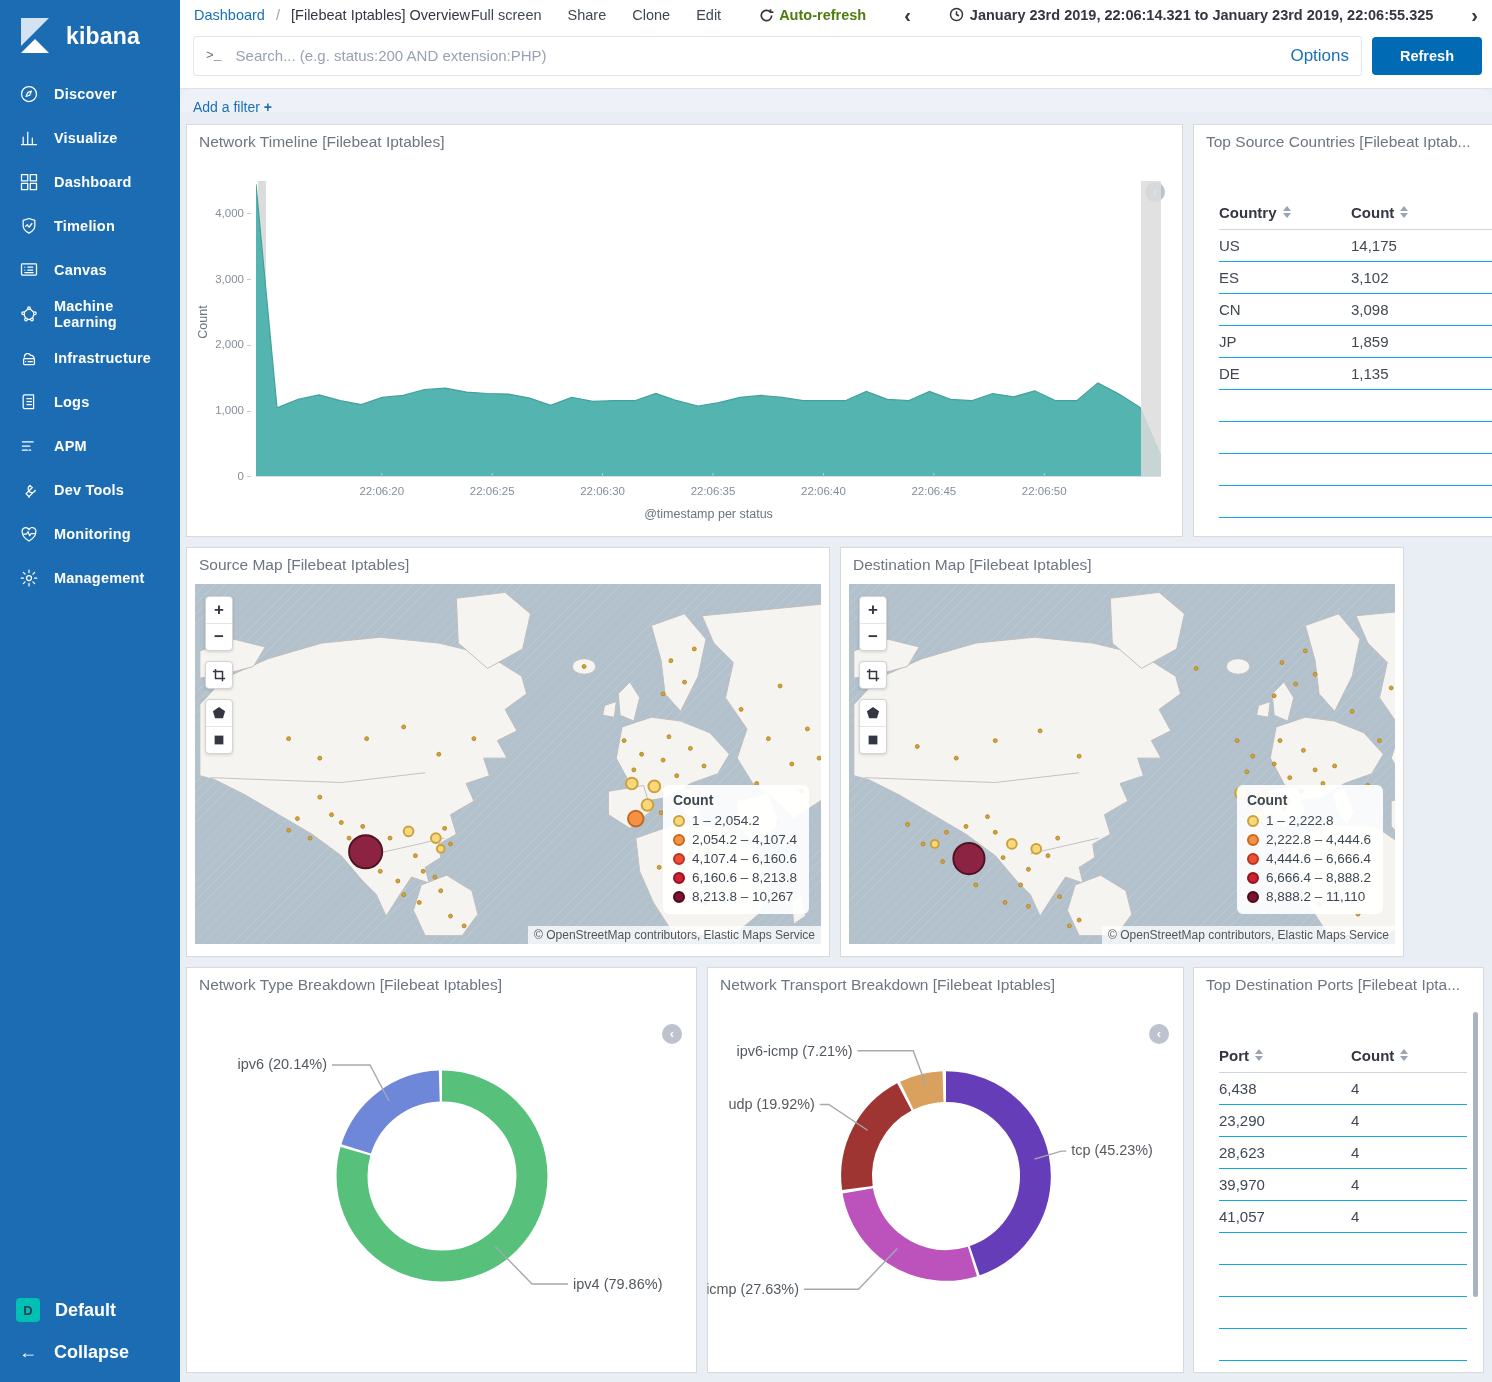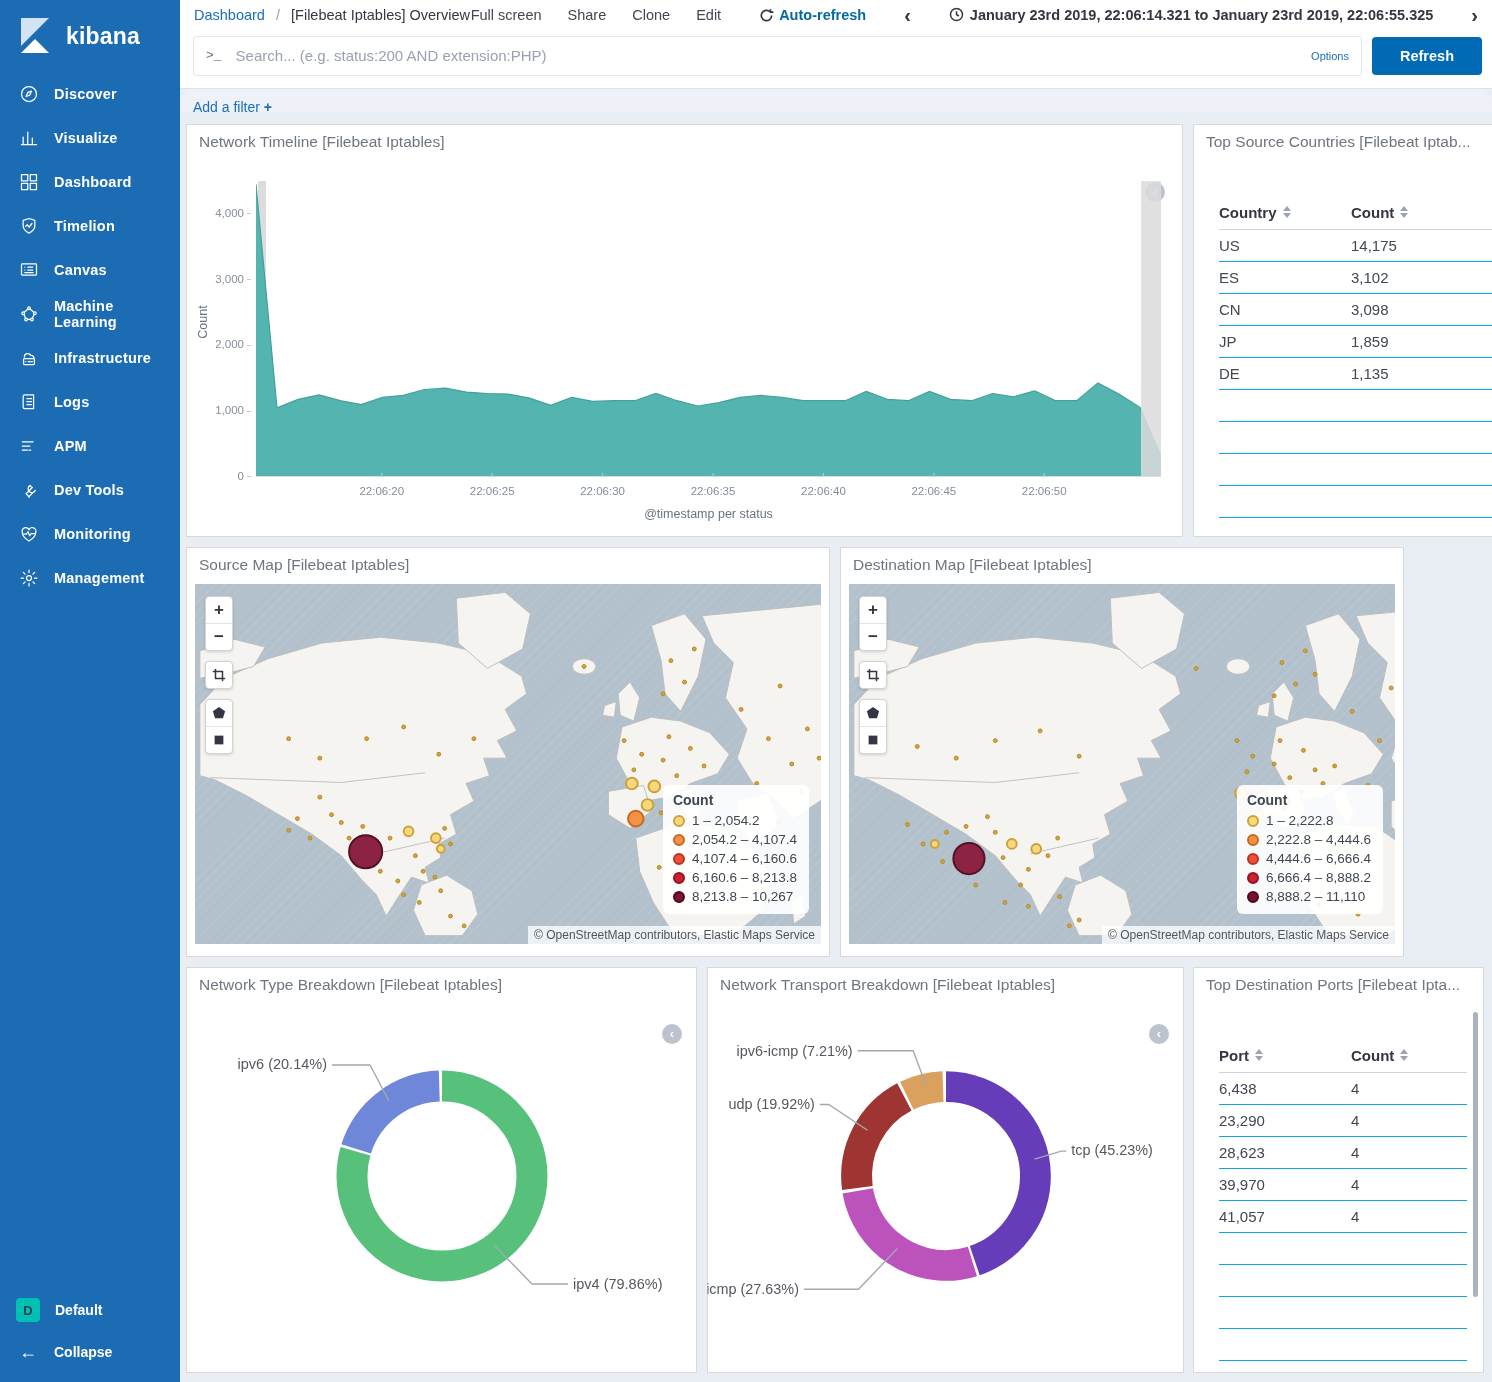--- a/index.html
+++ b/index.html
@@ -10,42 +10,42 @@
   .sidebar{position:absolute;left:0;top:0;width:180px;height:100%;background:#1b6cb3;color:#fff;}
   .logo-row{display:flex;align-items:center;gap:12px;padding:16px 14px 10px 14px;}
   .logo-text{font-size:23px;font-weight:700;letter-spacing:.2px;}
   .nav{padding-top:6px;}
   .nav-item{display:flex;align-items:center;gap:15px;height:44px;padding-left:19px;cursor:pointer;}
   .nav-item .nicon{width:20px;height:20px;flex:0 0 20px;display:flex;}
   .nav-item .nlabel{font-size:14.5px;font-weight:600;letter-spacing:.2px;}
   .side-bottom{position:absolute;left:0;bottom:10px;width:100%;}
   .space-row{display:flex;align-items:center;gap:15px;height:44px;padding-left:16px;cursor:pointer;}
   .space-badge{width:24px;height:24px;border-radius:4px;background:#00bfb3;color:#2e4057;font-weight:700;font-size:13px;display:flex;align-items:center;justify-content:center;}
-  .space-label,.collapse-label{font-size:14px;font-weight:600;}
+  .space-label,.collapse-label{font-size:18px;font-weight:600;}
   .collapse-row{display:flex;align-items:center;gap:17px;height:40px;padding-left:19px;cursor:pointer;}
   .collapse-arrow{font-size:18px;line-height:18px;}
 
   
   .main{position:absolute;left:180px;top:0;right:0;bottom:0;}
   .topbar{height:30px;background:#fff;display:flex;align-items:center;padding:0 14px;font-size:14.5px;color:#343741;}
   .crumb-link{color:#1a6fba;text-decoration:none;cursor:pointer;}
   .crumb-sep{color:#98a2b3;margin:0 7px;}
   .crumb-cur{color:#343741;}
   .tb-right{margin-left:auto;display:flex;align-items:center;gap:38px;}
   .tb-item{color:#404852;cursor:pointer;white-space:nowrap;}
-  .tb-ref{display:flex;align-items:center;gap:5px;color:#0369a1;font-weight:600;cursor:pointer;}
+  .tb-ref{display:flex;align-items:center;gap:5px;color:#4d7c0f;font-weight:600;cursor:pointer;}
   .tb-chev{font-size:20px;font-weight:700;color:#343741;cursor:pointer;line-height:20px;}
   .tb-time{display:flex;align-items:flex-start;gap:6px;font-weight:700;color:#343741;cursor:pointer;white-space:nowrap;}
 
   .searchbar{height:47px;background:#fff;display:flex;align-items:center;padding:2px 10px 9px 13px;border-bottom:1px solid #dde3ec;}
   .querybar{flex:1;height:38px;border:1px solid #e0e5ee;border-radius:3px;display:flex;align-items:center;background:#fff;padding:0 12px;}
   .qprompt{font-family:"Liberation Mono","DejaVu Sans Mono",monospace;color:#69707d;font-size:13px;margin-right:12px;}
   .qinput{flex:1;border:none;outline:none;font-size:15px;color:#343741;font-family:inherit;}
   .qinput::placeholder{color:#98a2b3;}
-  .options-link{color:#1a6fba;font-size:11px;cursor:pointer;margin-left:10px;}
+  .options-link{color:#1a6fba;font-size:17px;cursor:pointer;margin-left:10px;}
   .refresh-btn{margin-left:10px;width:110px;height:38px;background:#006bb4;color:#fff;border:none;border-radius:4px;font-size:14.5px;font-weight:600;cursor:pointer;font-family:inherit;}
 
   .filterbar{height:35px;background:#eef2f8;display:flex;align-items:center;padding:0 13px;border-radius:13px;}
   .add-filter{color:#1a6fba;font-size:14px;cursor:pointer;}
   .add-filter .plus{font-weight:700;}
 
   .content{position:absolute;top:112px;left:0;right:0;bottom:0;background:#e9edf4;}
   .panel{position:absolute;background:#fff;border:1px solid #d9d9d9;box-sizing:border-box;}
   .panel-title{padding:8px 12px 4px 12px;font-size:15.5px;color:#6e7680;white-space:nowrap;overflow:hidden;}
   .collapse-circle{position:absolute;width:20px;height:20px;border-radius:50%;background:rgba(152,162,179,.65);color:#fff;font-size:13px;font-weight:700;display:flex;align-items:center;justify-content:center;cursor:pointer;line-height:20px;}

